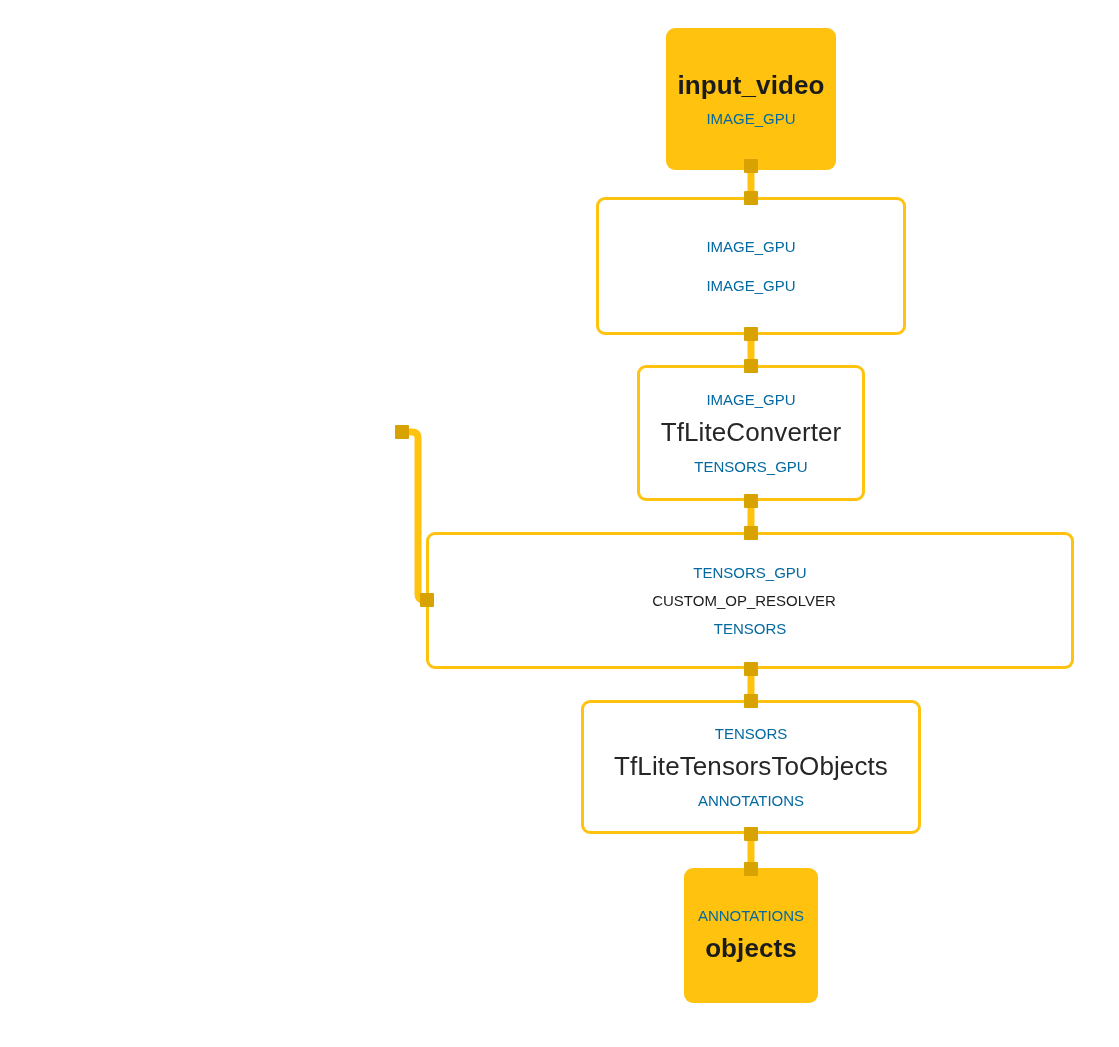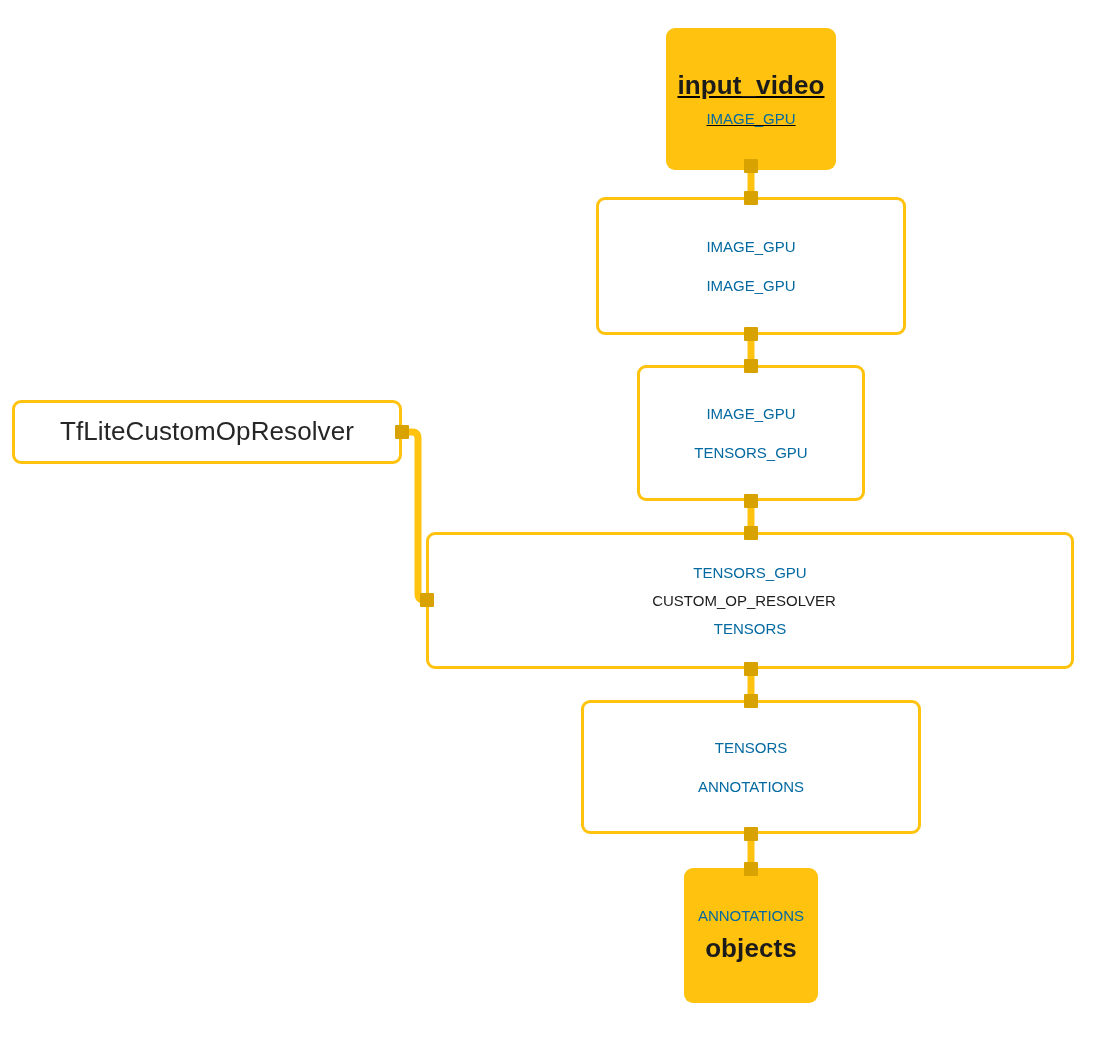--- a/index.html
+++ b/index.html
@@ -102,58 +102,57 @@
 
     <line x1="751" y1="497" x2="751" y2="537" stroke="#FFC20E" stroke-width="7"></line>
 
     <path d="M 402 432 L 412 432 Q 418 432 418 438 L 418 594 Q 418 600 424 600 L 430 600" fill="none" stroke="#FFC20E" stroke-width="7" stroke-linecap="butt"></path>
 
     <line x1="751" y1="664" x2="751" y2="705" stroke="#FFC20E" stroke-width="7"></line>
 
     <line x1="751" y1="830" x2="751" y2="876" stroke="#FFC20E" stroke-width="7"></line>
   </svg>
 
-  <div class="node filled" style="left:666px; top:28px; width:170px; height:142px;text-decoration:underline;">
+  <div class="node filled" style="left:666px; top:28px; width:170px; height:142px;">
     <span class="node-title">input_video</span>
     <span class="port-label out">IMAGE_GPU</span>
   </div>
   <div class="port-marker" style="left:744px; top:159px;"></div>
 
   <div class="node outlined" style="left:596px; top:197px; width:310px; height:138px;">
     <span class="port-label in">IMAGE_GPU</span>
     <span class="port-label out">IMAGE_GPU</span>
   </div>
   <div class="port-marker" style="left:744px; top:191px;"></div>
   <div class="port-marker" style="left:744px; top:327px;"></div>
 
   <div class="node outlined" style="left:637px; top:365px; width:228px; height:136px;">
     <span class="port-label in">IMAGE_GPU</span>
+    <span class="node-title">TfLiteConverter</span>
     <span class="port-label out">TENSORS_GPU</span>
   </div>
   <div class="port-marker" style="left:744px; top:359px;"></div>
   <div class="port-marker" style="left:744px; top:494px;"></div>
 
-  <div class="node outlined" style="left:12px; top:400px; width:390px; height:64px;">
-    <span class="node-title">TfLiteCustomOpResolver</span>
-  </div>
   <div class="port-marker" style="left:395px; top:425px;"></div>
 
   <div class="node outlined" style="left:426px; top:532px; width:648px; height:137px;">
     <span class="port-label in">TENSORS_GPU</span>
     <span class="title-row">
       <span class="side-port-label">CUSTOM_OP_RESOLVER</span>
     </span>
     <span class="port-label out">TENSORS</span>
   </div>
   <div class="port-marker" style="left:744px; top:526px;"></div>
   <div class="port-marker" style="left:420px; top:593px;"></div>
   <div class="port-marker" style="left:744px; top:662px;"></div>
 
   <div class="node outlined" style="left:581px; top:700px; width:340px; height:134px;">
     <span class="port-label in">TENSORS</span>
+    <span class="node-title">TfLiteTensorsToObjects</span>
     <span class="port-label out">ANNOTATIONS</span>
   </div>
   <div class="port-marker" style="left:744px; top:694px;"></div>
   <div class="port-marker" style="left:744px; top:827px;"></div>
 
   <div class="node filled" style="left:684px; top:868px; width:134px; height:135px;">
     <span class="port-label in">ANNOTATIONS</span>
     <span class="node-title">objects</span>
   </div>
   <div class="port-marker" style="left:744px; top:862px;"></div>

